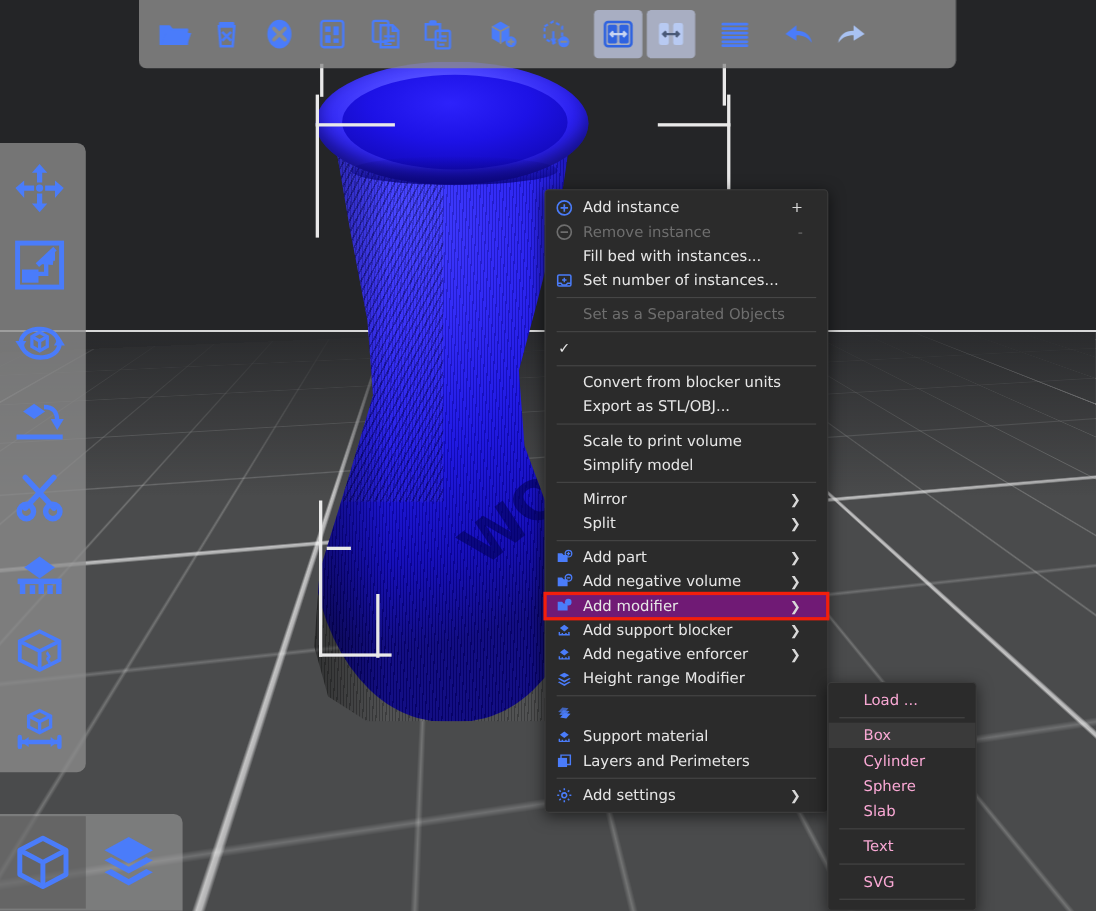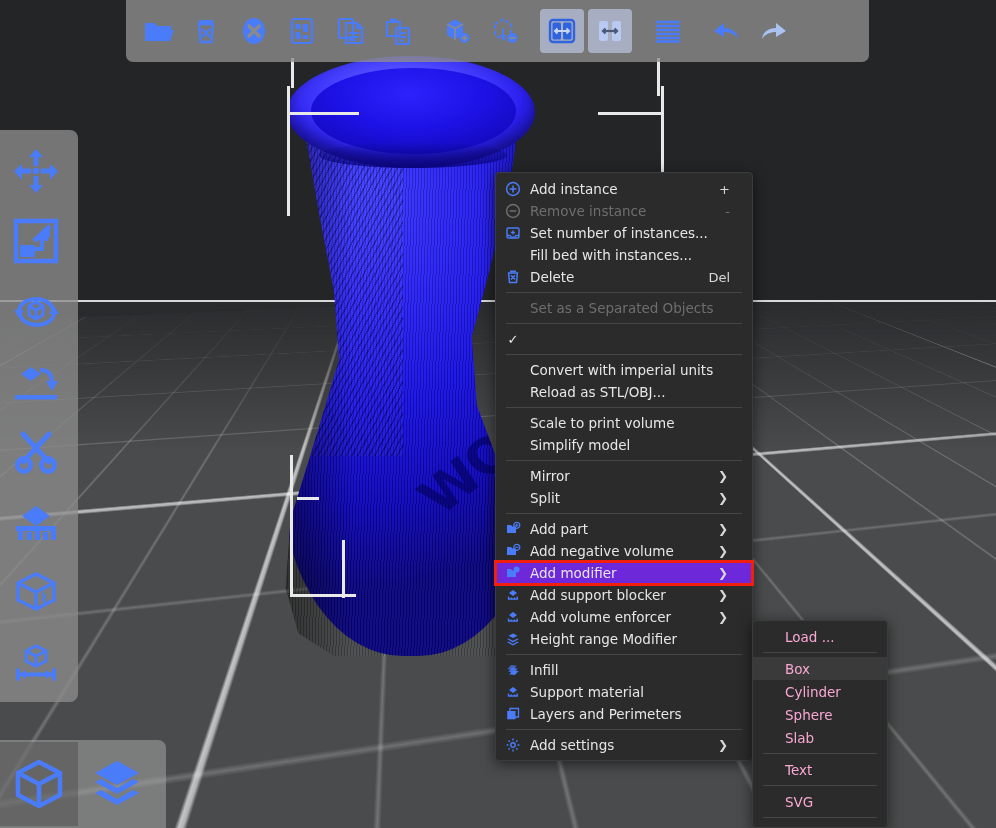--- a/index.html
+++ b/index.html
@@ -97,21 +97,21 @@
     background:#2b2b2b;border:1px solid #3c3c3c;border-radius:4px;
     box-shadow:0 3px 14px rgba(0,0,0,.55);padding:5px 0 4px 0;box-sizing:border-box;z-index:40;}
   .mi{position:relative;display:flex;align-items:center;height:22px;padding:0 22px 0 0;
       color:#e6e6e6;font-size:13.5px;white-space:nowrap;}
   .mi .ico{width:34px;min-width:34px;display:flex;align-items:center;justify-content:center;}
   .mi .lbl{flex:1;}
   .mi .sc{color:#d8d8d8;font-size:13px;padding-left:14px;}
   .mi .arw{width:14px;text-align:center;color:#d8d8d8;font-size:12px;}
   .mi.disabled{color:#6e6e6e;}
   .mi.disabled .sc{color:#6e6e6e;}
-  .mi.hl{background:#6d28d9;}
+  .mi.hl{background:#701a75;}
   .mi.redbox{outline:3px solid #f21f0c;outline-offset:-1px;z-index:5;}
   .sep-line{height:1px;background:#464646;margin:4px 10px 4px 10px;}
   .chk{color:#e6e6e6;font-size:13px;}
 
   
   #sub-menu{position:absolute;left:752px;top:620px;width:136px;
     background:#2b2b2b;border:1px solid #3c3c3c;border-radius:4px;
     box-shadow:0 3px 14px rgba(0,0,0,.55);padding:4px 0;box-sizing:border-box;z-index:50;
     overflow:hidden;max-height:208px;}
   .si{display:flex;align-items:center;height:23px;padding-left:32px;
@@ -403,71 +403,60 @@
       <svg width="16" height="16" viewBox="0 0 16 16">
           <circle cx="8" cy="8" r="6.4" fill="none" stroke="#6e6e6e" stroke-width="1.5"></circle>
           <path d="M4.6 8h6.8" stroke="#6e6e6e" stroke-width="1.5"></path>
         </svg>
     </span>
     <span class="lbl">Remove instance</span>
     <span class="sc">-</span>
   </div>
 
   <div class="mi">
+    <span class="ico"></span>
+    <span class="lbl">Fill bed with instances...</span>
+  </div>
+
+  <div class="mi">
     <span class="ico">
       <svg width="16" height="16" viewBox="0 0 16 16">
           <rect x="2" y="3" width="12" height="10" rx="1.2" fill="none" stroke="#4a7cfa" stroke-width="1.4"></rect>
           <path d="M8 5.5v4M6 7.5h4" stroke="#4a7cfa" stroke-width="1.3"></path>
           <path d="M2 10.5h3l1.4 1.6h3.2L11 10.5h3" fill="none" stroke="#4a7cfa" stroke-width="1.3"></path>
         </svg>
     </span>
     <span class="lbl">Set number of instances...</span>
   </div>
 
-  <div class="mi">
-    <span class="ico"></span>
-    <span class="lbl">Fill bed with instances...</span>
-  </div>
-
-  <div class="mi">
-    <span class="ico">
-      <svg width="16" height="16" viewBox="0 0 16 16">
-          <rect x="5" y="1.6" width="6" height="1.6" rx=".5" fill="#4a7cfa"></rect>
-          <path d="M3.6 4h8.8l-.9 9.5H4.5z" fill="none" stroke="#4a7cfa" stroke-width="1.5"></path>
-          <path d="M6 6.3l4 4.3M10 6.3l-4 4.3" stroke="#4a7cfa" stroke-width="1.4"></path>
-        </svg>
-    </span>
-    <span class="lbl">Delete</span>
-    <span class="sc">Del</span>
-  </div>
 
   <div class="sep-line"></div>
 
   <div class="mi disabled">
     <span class="ico"></span>
     <span class="lbl">Set as a Separated Objects</span>
   </div>
 
   <div class="sep-line"></div>
 
   <div class="mi">
     <span class="ico">
         <span class="chk">✓</span>
       </span>
   </div>
 
   <div class="sep-line"></div>
 
   <div class="mi">
     <span class="ico"></span>
-    <span class="lbl">Convert with imperial units</span>
-  </div>
-  <div class="mi">
-    <span class="ico"></span>
-    <span class="lbl">Reload as STL/OBJ...</span>
+    <span class="lbl">Convert from blocker units</span>
+  </div>
+  <div class="mi">
+    <span class="ico"></span>
+    <span class="lbl">Export as STL/OBJ...</span>
   </div>
 
   <div class="sep-line"></div>
 
   <div class="mi">
     <span class="ico"></span>
     <span class="lbl">Scale to print volume</span>
   </div>
   <div class="mi">
     <span class="ico"></span>
@@ -535,21 +524,21 @@
     <span class="arw">❯</span>
   </div>
 
   <div class="mi">
     <span class="ico">
       <svg width="16" height="16" viewBox="0 0 16 16">
           <path d="M8 3l4 3-4 3-4-3z" fill="#4a7cfa"></path>
           <path d="M3 12h10M3.5 9.6v2.6M6.2 10.4v1.8M9.5 10.4v1.8M12.2 9.6v2.6" stroke="#4a7cfa" stroke-width="1.3"></path>
         </svg>
     </span>
-    <span class="lbl">Add volume enforcer</span>
+    <span class="lbl">Add negative enforcer</span>
     <span class="arw">❯</span>
   </div>
 
   <div class="mi">
     <span class="ico">
       <svg width="16" height="16" viewBox="0 0 16 16">
           <g fill="#4a7cfa">
             <path d="M8 2.5l4.5 2.3L8 7.1 3.5 4.8z"></path>
             <path d="M3.5 7.4L8 9.7l4.5-2.3 1.3.7L8 11.4 2.2 8.1z"></path>
             <path d="M3.5 10.6L8 12.9l4.5-2.3 1.3.7L8 14.6 2.2 11.3z"></path>
@@ -564,21 +553,20 @@
   <div class="mi">
     <span class="ico">
       <svg width="16" height="16" viewBox="0 0 16 16">
           <g fill="#4a7cfa" transform="rotate(-20 8 8)">
             <path d="M3 10.8l5-2.6 5 2.6-5 2.6z"></path>
             <path d="M3 8.1l5-2.6 5 2.6-5 2.6z" opacity=".85"></path>
             <path d="M3 5.4L8 2.8l5 2.6-5 2.6z" opacity=".7"></path>
           </g>
         </svg>
     </span>
-    <span class="lbl">Infill</span>
   </div>
 
   <div class="mi">
     <span class="ico">
       <svg width="16" height="16" viewBox="0 0 16 16">
           <path d="M8 3l4 3-4 3-4-3z" fill="#4a7cfa"></path>
           <path d="M3 12h10M3.5 9.6v2.6M6.2 10.4v1.8M9.5 10.4v1.8M12.2 9.6v2.6" stroke="#4a7cfa" stroke-width="1.3"></path>
         </svg>
     </span>
     <span class="lbl">Support material</span>

